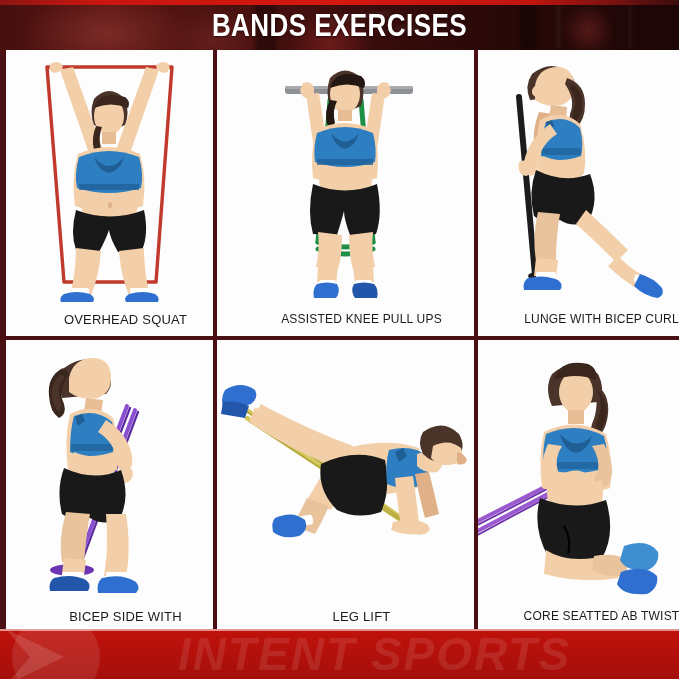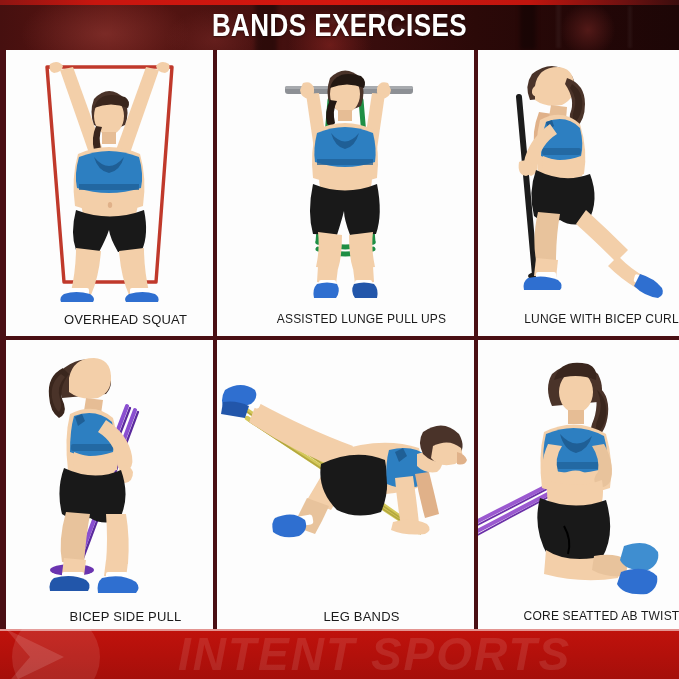--- a/index.html
+++ b/index.html
@@ -203,21 +203,21 @@
           <path d="M101 216 l20 2 l-2 16 l-19 -2z" fill="#f3cfa9"></path>
           <path d="M156 216 l-20 2 l2 16 l19 -2z" fill="#f3cfa9"></path>
 
           <rect x="102" y="230" width="17" height="7" rx="2" fill="#ffffff"></rect>
           <rect x="138" y="230" width="17" height="7" rx="2" fill="#ffffff"></rect>
 
           <path d="M100 234 q10 -3 20 0 q4 7 -1 14 l-22 0 q-2 -9 3 -14z" fill="#2f6fd0"></path>
           <path d="M157 234 q-10 -3 -20 0 q-4 7 1 14 l22 0 q2 -9 -3 -14z" fill="#2256aa"></path>
         </svg>
       </div>
-      <div class="caption cap-sm">ASSISTED LUNGE PULL UPS</div>
+      <div class="caption cap-sm">ASSISTED KNEE PULL UPS</div>
     </div>
 
     <div class="cell">
       <div class="art">
         <svg viewBox="0 0 215 252" preserveAspectRatio="xMidYMid meet">
           <rect width="215" height="252" fill="#fdfdfd"></rect>
 
           <path d="M41 47 L57 225" stroke="#1c1c1c" stroke-width="6" fill="none" stroke-linecap="round"></path>
           <ellipse cx="59" cy="226" rx="9" ry="4" fill="#1c1c1c"></ellipse>
 
@@ -305,21 +305,21 @@
           <path d="M58 218 l22 2 l-2 16 l-22 -2z" fill="#f3cfa9"></path>
           <path d="M100 220 l22 2 l-2 16 l-22 -2z" fill="#f3cfa9"></path>
 
           <rect x="56" y="232" width="22" height="8" rx="2" fill="#ffffff"></rect>
           <rect x="100" y="232" width="22" height="8" rx="2" fill="#ffffff"></rect>
 
           <path d="M48 238 q18 -5 32 2 q6 5 2 11 l-38 0 q-2 -9 4 -13z" fill="#2256aa"></path>
           <path d="M96 238 q20 -5 34 4 q5 6 0 11 l-38 0 q-2 -10 4 -15z" fill="#2f6fd0"></path>
         </svg>
       </div>
-      <div class="caption">BICEP SIDE PULL</div>
+      <div class="caption">BICEP SIDE WITH</div>
     </div>
 
     <div class="cell">
       <div class="art">
         <svg viewBox="0 0 257 259" preserveAspectRatio="xMidYMid meet">
           <rect width="257" height="259" fill="#fdfdfd"></rect>
 
           <g fill="none" stroke="#d4c85a" stroke-width="4.5" stroke-linecap="round">
             <path d="M24 66 L196 186"></path>
             <path d="M30 78 L202 192"></path>
@@ -353,21 +353,21 @@
           <path d="M206 92 q20 -14 36 2 q8 14 -2 24 q-20 10 -34 -4 q-6 -12 0 -22z" fill="#4a3329"></path>
           <path d="M216 106 q16 -8 28 2 q4 10 -6 16 q-16 4 -24 -6z" fill="#f3cfa9"></path>
           <path d="M240 112 q8 2 10 8 q-2 6 -10 4z" fill="#e0b189"></path>
 
           <path d="M196 136 q4 28 6 48 l-18 2 q-4 -24 -6 -48z" fill="#f3cfa9"></path>
           <path d="M176 182 q18 -6 34 2 q6 6 -2 10 q-20 2 -34 -4z" fill="#f3cfa9"></path>
 
           <path d="M212 132 q6 24 10 42 l-14 4 q-6 -22 -10 -44z" fill="#e0b189"></path>
         </svg>
       </div>
-      <div class="caption">LEG BANDS</div>
+      <div class="caption">LEG LIFT</div>
     </div>
 
     <div class="cell">
       <div class="art">
         <svg viewBox="0 0 215 259" preserveAspectRatio="xMidYMid meet">
           <rect width="215" height="259" fill="#fdfdfd"></rect>
 
           <g fill="none" stroke="#9b59d0" stroke-width="4" stroke-linecap="round">
             <path d="M-10 186 L104 128"></path>
             <path d="M-10 196 L104 136"></path>

